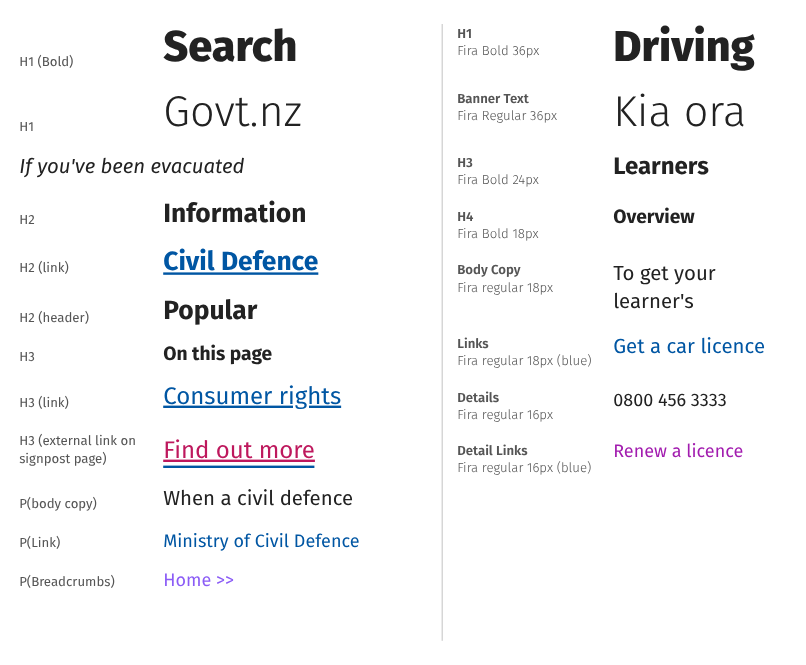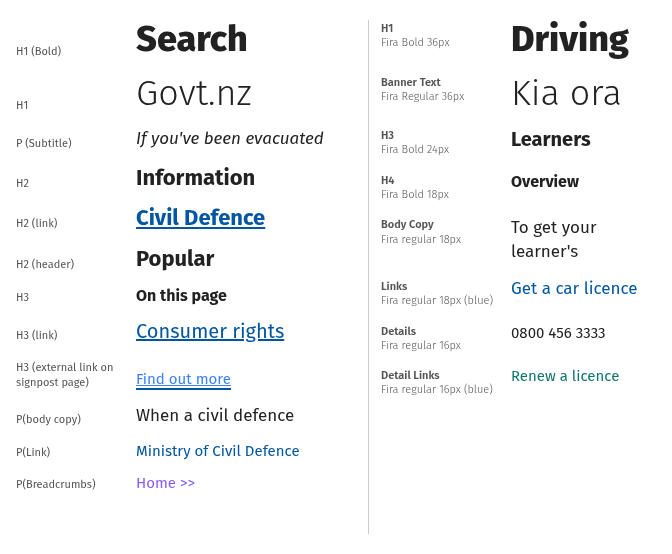--- a/index.html
+++ b/index.html
@@ -95,23 +95,23 @@
     }
     .h3-link {
       font-size: 20px;
       font-weight: 400;
       color: #0056a3;
       text-decoration: underline;
       line-height: 1.2;
       cursor: pointer;
     }
     .h3-ext-link {
-      font-size: 15px;
-      font-weight: 400;
-      color: #3b82f6;
+      font-size: 20px;
+      font-weight: 400;
+      color: #be185d;
       text-decoration: underline;
       line-height: 1.2;
       cursor: pointer;
       border-bottom: 2px solid #0056a3;
       display: inline-block;
     }
     .p-body {
       font-size: 17px;
       font-weight: 400;
       line-height: 1.4;
@@ -187,21 +187,21 @@
       text-decoration: none;
       cursor: pointer;
     }
     .rc-details {
       font-size: 15px;
       font-weight: 400;
       line-height: 1.4;
     }
     .rc-detail-link {
       font-size: 15px;
-      color: #0f766e;
+      color: #a21caf;
       text-decoration: none;
       cursor: pointer;
     }
   </style>
 </head>
 <body>
 
 <div class="page">
 
   <div class="left-panel">
@@ -214,21 +214,20 @@
     </div>
 
     <div class="row">
       <div class="label-col">H1</div>
       <div class="content-col">
         <span class="h1">Govt.nz</span>
       </div>
     </div>
 
     <div class="row">
-      <div class="label-col">P (Subtitle)</div>
       <div class="content-col">
         <span class="p-subtitle">If you've been evacuated</span>
       </div>
     </div>
 
     <div class="row">
       <div class="label-col">H2</div>
       <div class="content-col">
         <span class="h2">Information</span>
       </div>

